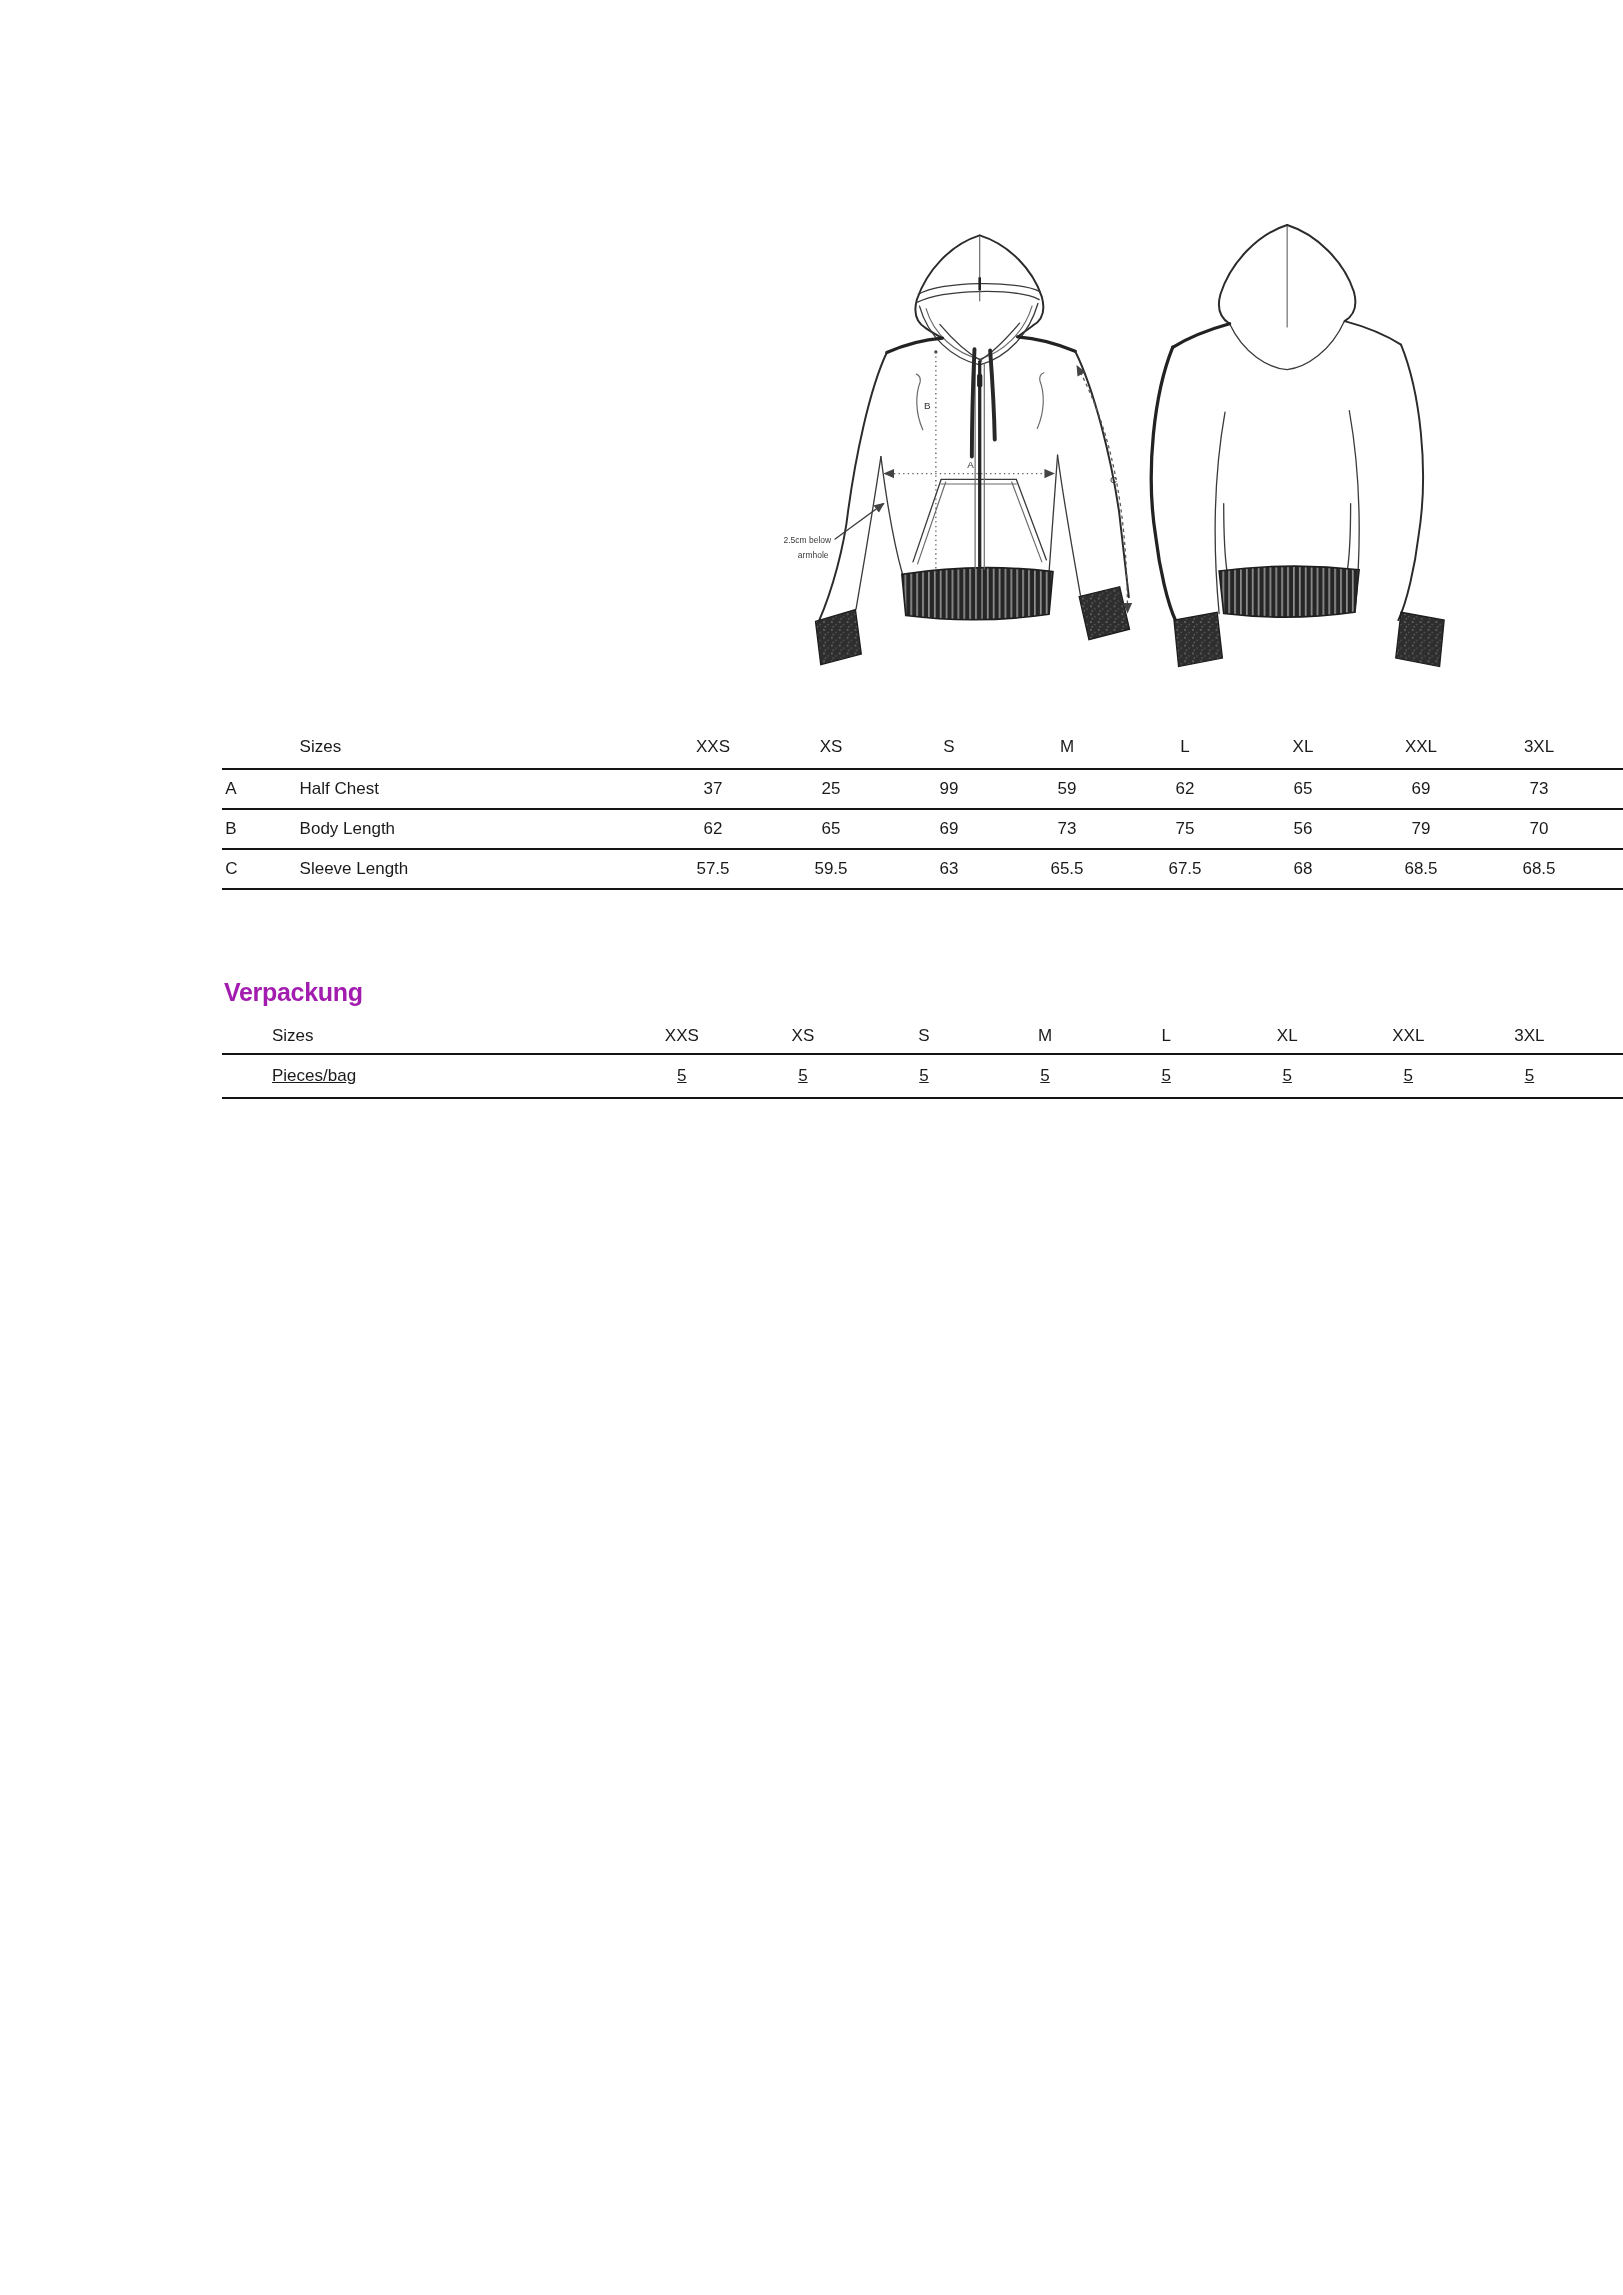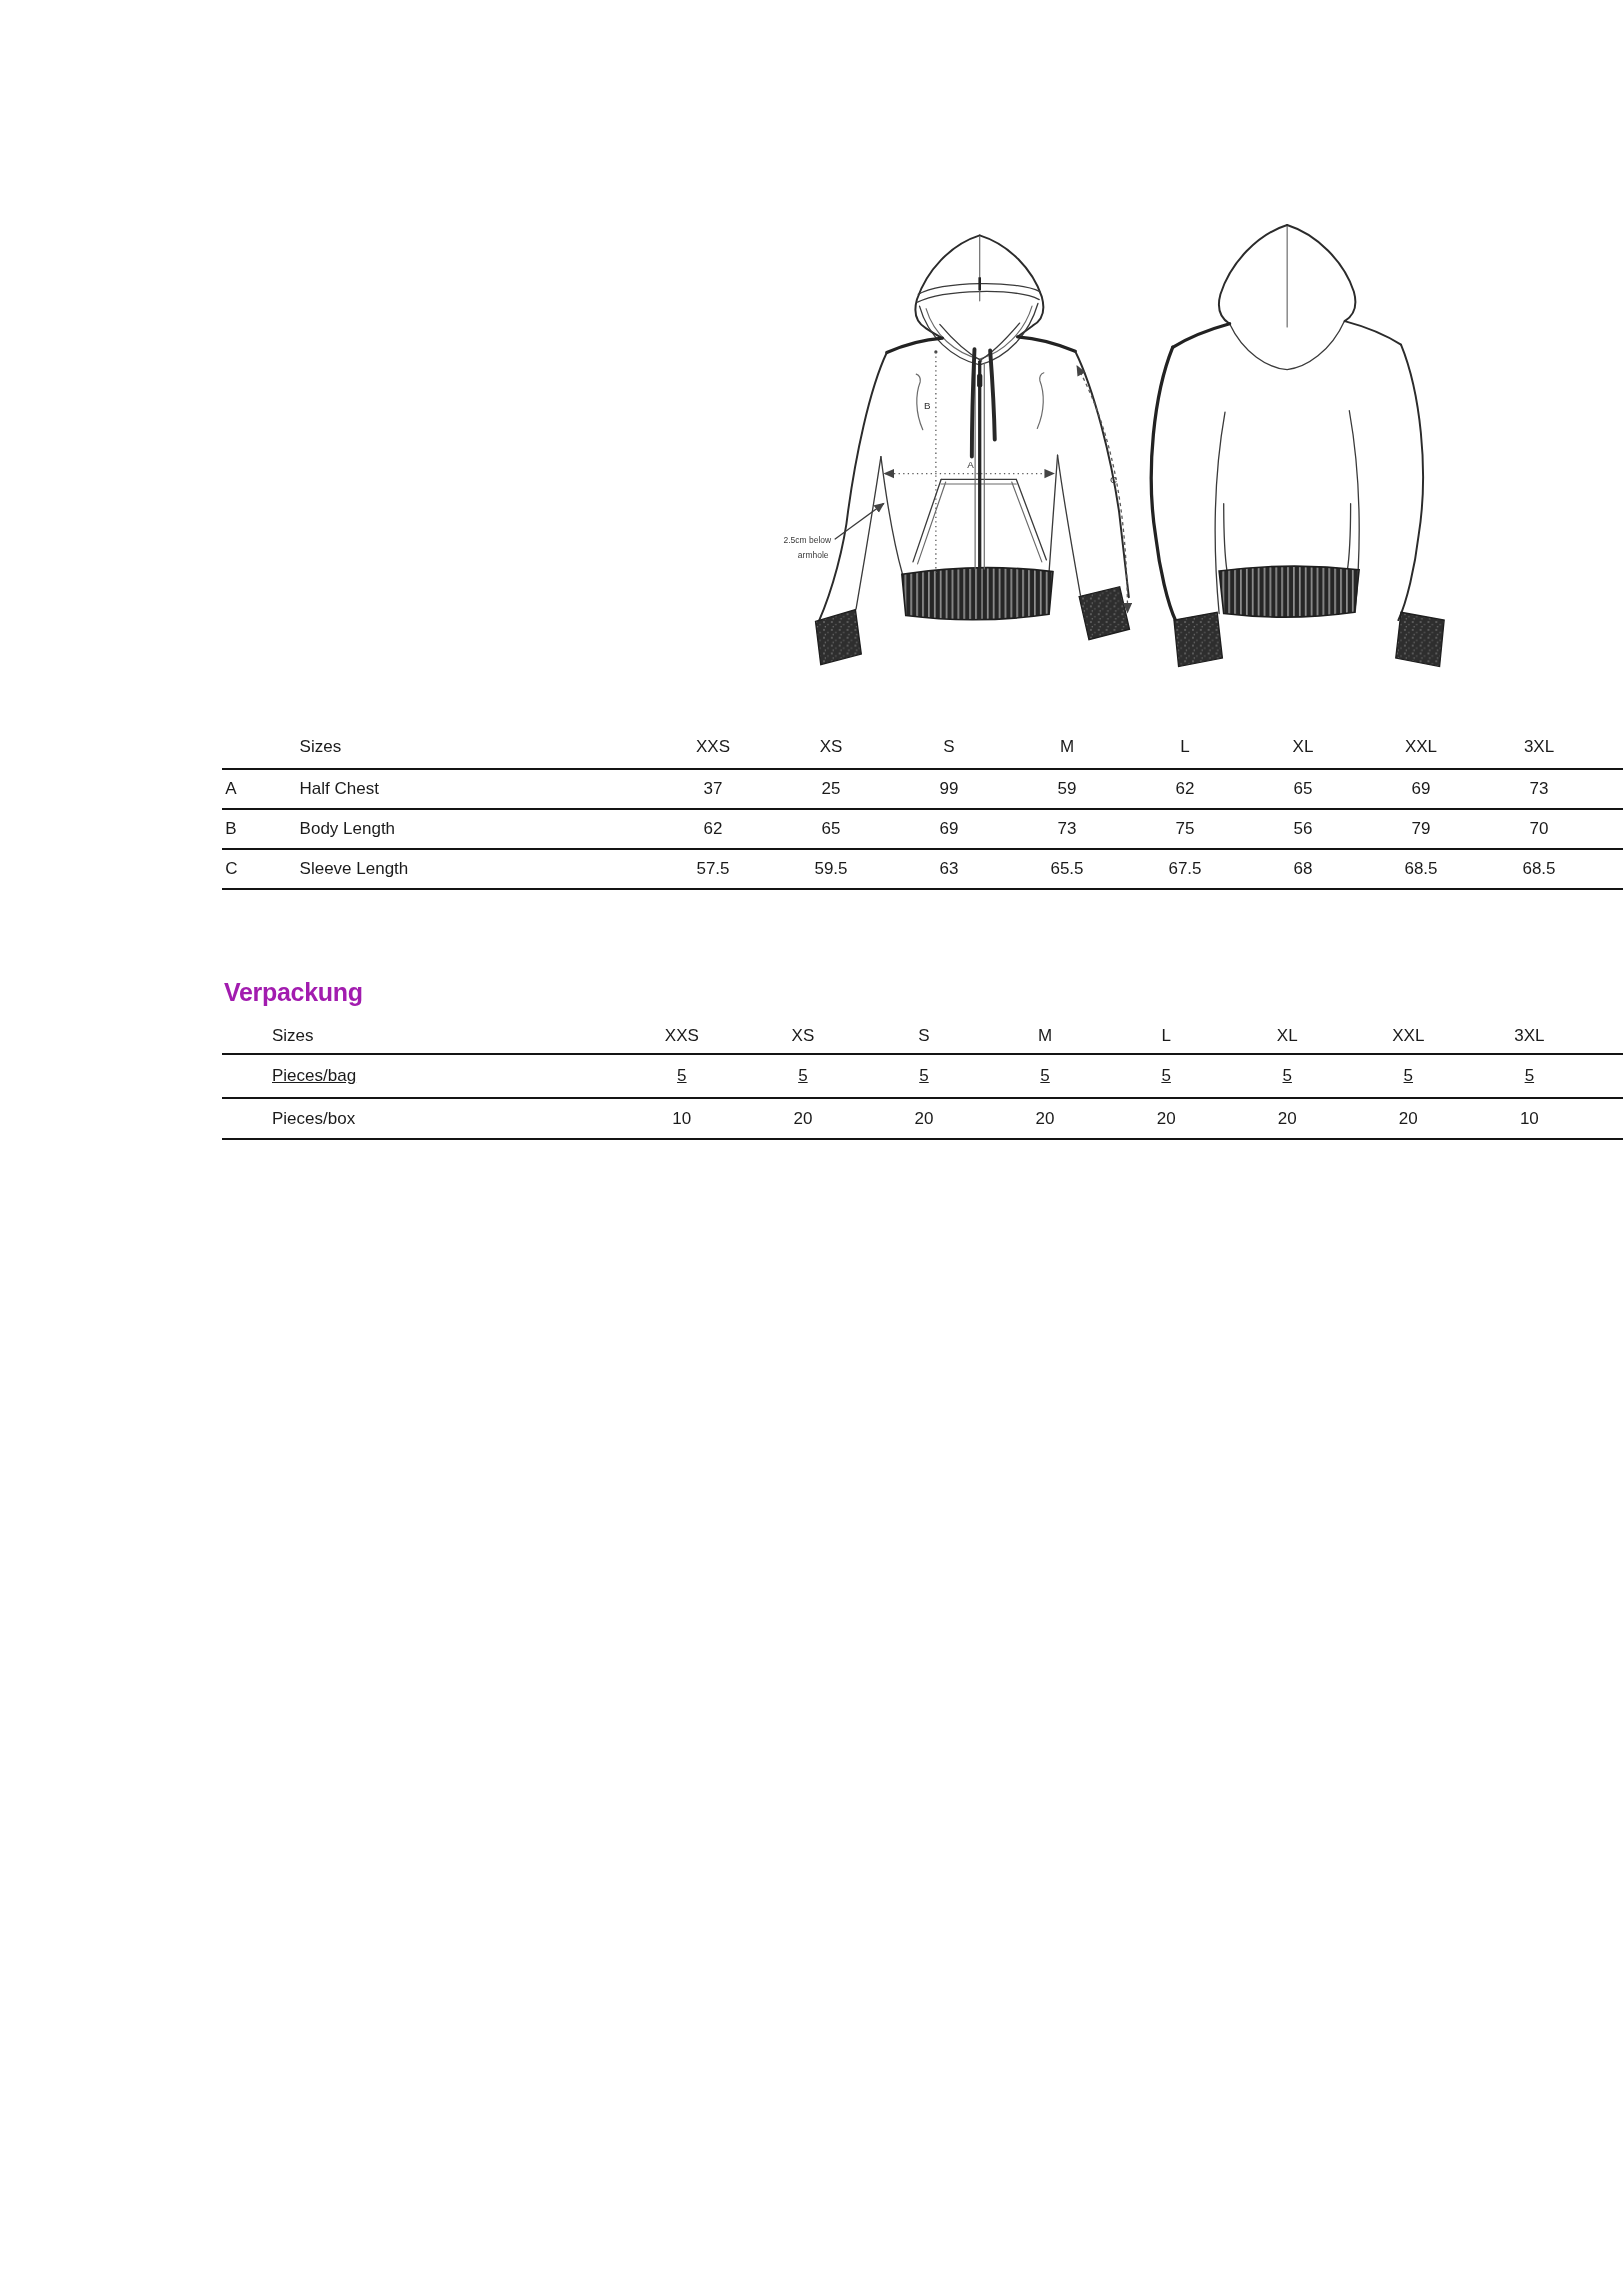--- a/index.html
+++ b/index.html
@@ -273,29 +273,17 @@
       <td class="c-val">5</td>
       <td class="c-val">5</td>
       <td class="c-val">5</td>
       <td class="c-val">5</td>
       <td class="c-val">5</td>
       <td class="c-val">5</td>
       <td class="c-val">5</td>
       <td class="c-val">5</td>
       <td></td>
     </tr>
-    <tr class="rowB">
-      <td class="c-label2">Pieces/box</td>
-      <td class="c-val">10</td>
-      <td class="c-val">20</td>
-      <td class="c-val">20</td>
-      <td class="c-val">20</td>
-      <td class="c-val">20</td>
-      <td class="c-val">20</td>
-      <td class="c-val">20</td>
-      <td class="c-val">10</td>
-      <td></td>
-    </tr>
   </tbody>
     </table>
 
 </div>
 
 
 </body></html>

